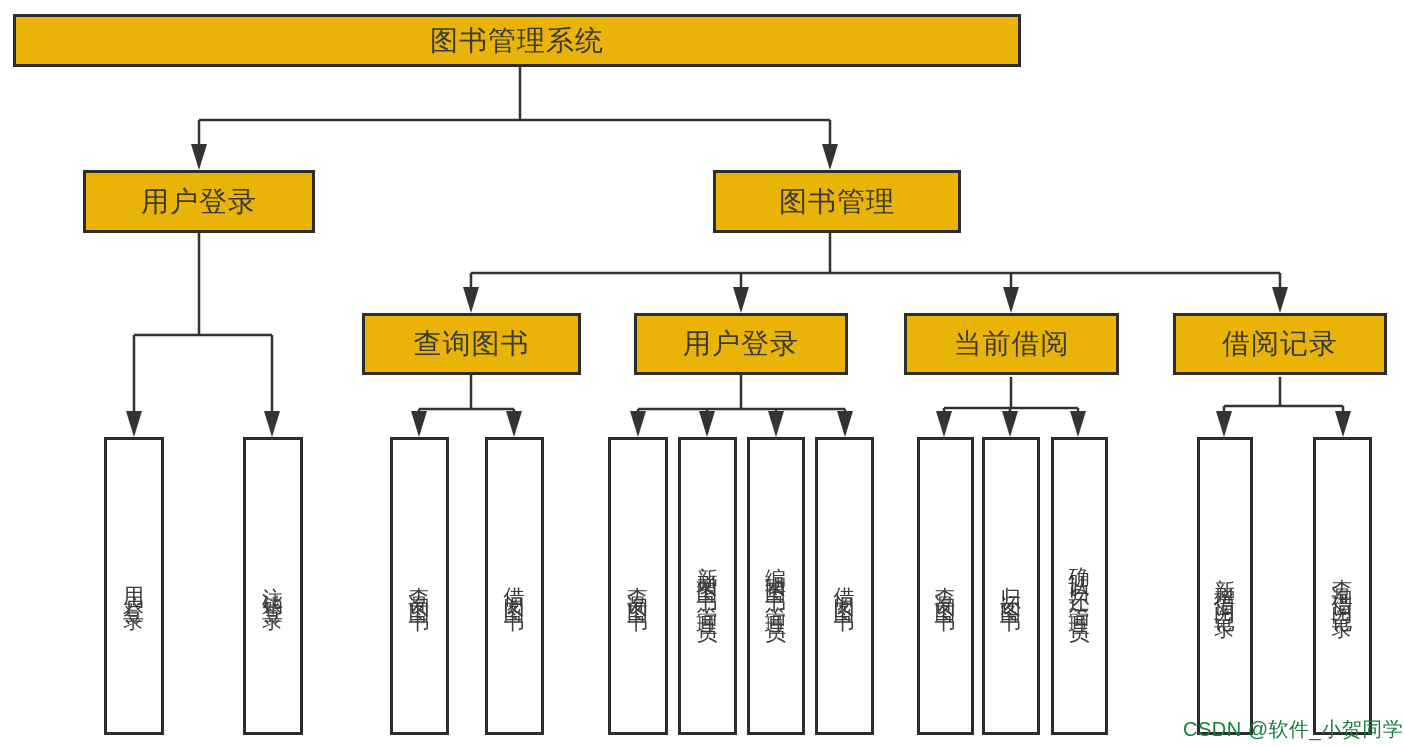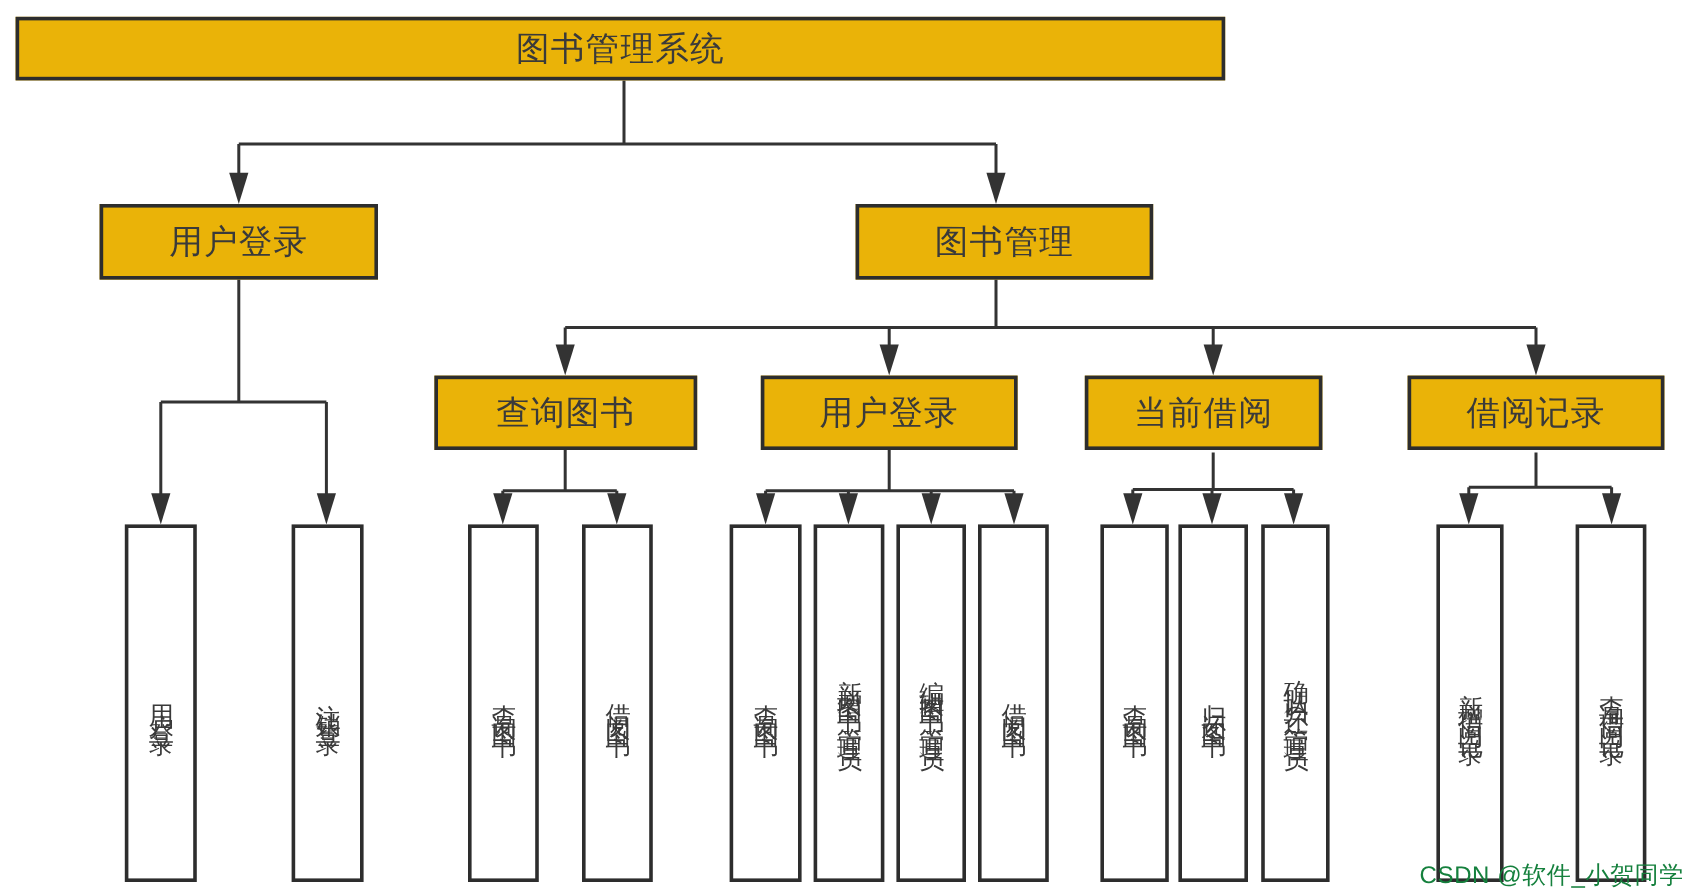--- a/index.html
+++ b/index.html
@@ -87,21 +87,21 @@
     </g>
   </svg>
 
   <div class="box" style="left:13px;top:14px;width:1008px;height:53px;">图书管理系统</div>
 
   <div class="box" style="left:83px;top:170px;width:232px;height:63px;">用户登录</div>
   <div class="box" style="left:713px;top:170px;width:248px;height:63px;">图书管理</div>
 
   <div class="box" style="left:362px;top:313px;width:219px;height:62px;">查询图书</div>
   <div class="box" style="left:634px;top:313px;width:214px;height:62px;">用户登录</div>
-  <div class="box" style="left:904px;top:313px;width:198px;height:62px;">当前借阅</div>
+  <div class="box" style="left:904px;top:313px;width:215px;height:62px;">当前借阅</div>
   <div class="box" style="left:1173px;top:313px;width:214px;height:62px;">借阅记录</div>
 
   <div class="vbox" style="left:104px;top:437px;width:60px;height:298px;">
     <span>用户登录</span>
   </div>
   <div class="vbox" style="left:243px;top:437px;width:60px;height:298px;">
     <span>注销登录</span>
   </div>
 
   <div class="vbox" style="left:390px;top:437px;width:59px;height:298px;">

